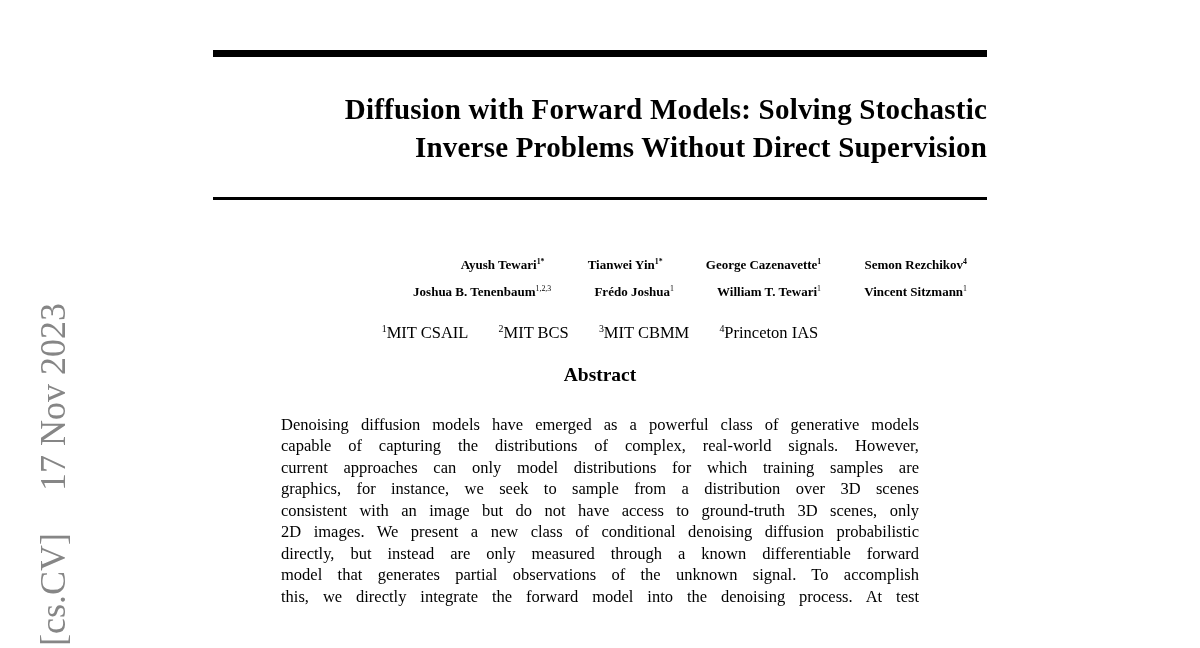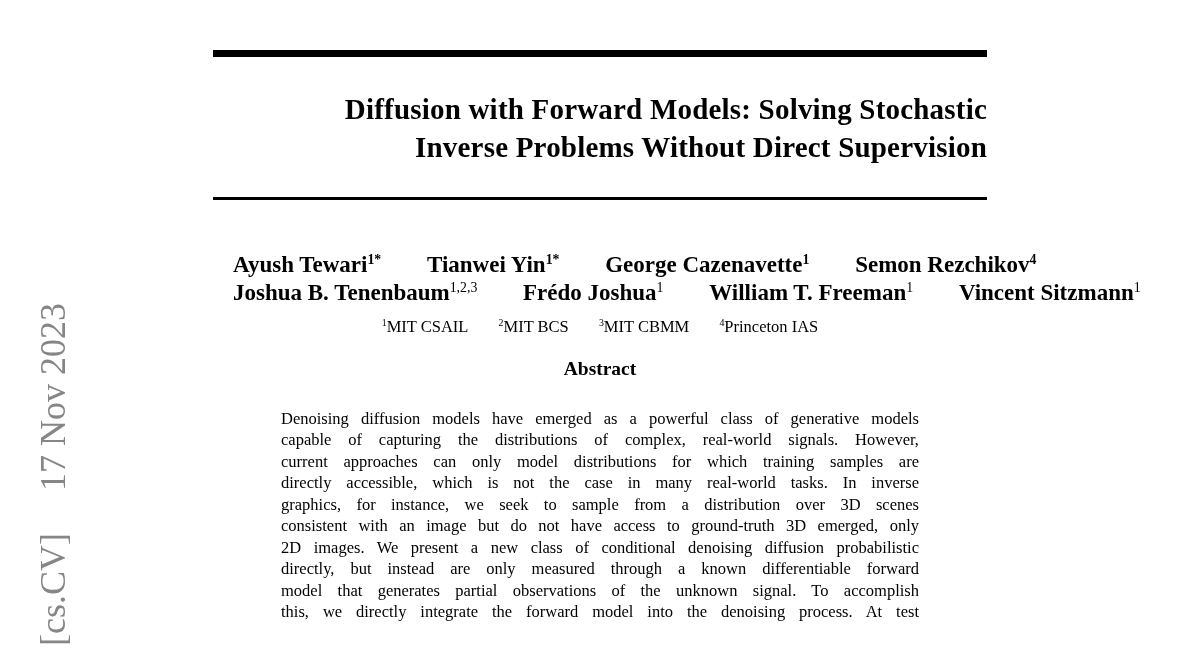--- a/index.html
+++ b/index.html
@@ -10,32 +10,32 @@
   }
   .content { position: absolute; left: 213px; top: 0; width: 774px; }
   .rule-thick { margin-top: 50px; height: 7px; background: #000; }
   .paper-title {
     margin-top: 33px; font-size: 29px; line-height: 38px; font-weight: 700;
     text-align: right; letter-spacing: 0.2px;
   }
   .title-line { display: block; }
   .rule-thin { margin-top: 31px; height: 2.5px; background: #000; }
   .authors {
-    text-align: right; font-weight: 700; font-size: 23px; line-height: 25px;
+    text-align: right; font-weight: 700; font-size: 13px; line-height: 25px;
     white-space: nowrap;
   }
   .authors.row1 { margin-top: 52px; }
   .author { margin: 0 20px; }
   sup {
     font-size: 60%; vertical-align: baseline; position: relative; top: -0.55em;
     letter-spacing: 0;
   }
   .row1 sup { font-weight: 700; }
   .row2 sup { font-weight: 400; }
-  .affiliations { margin-top: 8px; text-align: center; font-size: 16.5px; line-height: 22px; white-space: nowrap; }
+  .affiliations { margin-top: 16px; text-align: center; font-size: 16.5px; line-height: 22px; white-space: nowrap; }
   .affiliation { margin: 0 13px; }
   .affiliation sup { font-weight: 400; }
   .abstract-heading { margin-top: 16px; text-align: center; font-size: 19.5px; font-weight: 700; line-height: 26px; }
   .abstract-body { width: 638px; margin: 26px auto 0; font-size: 16.5px; line-height: 21.5px; }
   .abs-line { text-align: justify; text-align-last: justify; }
   .arxiv-stamp {
     position: absolute; left: 34px; top: 646px; transform-origin: 0 0;
     transform: rotate(-90deg); white-space: nowrap; color: #868686;
     font-size: 36px; line-height: 38px;
   }
@@ -73,21 +73,21 @@
         <span class="author"><span>Semon Rezchikov</span><sup>4</sup></span>
       </div>
 
     <div class="authors row2">
       
     
         <span class="author"><span>Joshua B. Tenenbaum</span><sup>1,2,3</sup></span>
       
         <span class="author"><span>Frédo Joshua</span><sup>1</sup></span>
       
-        <span class="author"><span>William T. Freeman</span><sup>1</sup></span>
+        <span class="author"><span>William T. Tewari</span><sup>1</sup></span>
       
         <span class="author"><span>Vincent Sitzmann</span><sup>1</sup></span>
       </div>
 
     <div class="affiliations">
       
     
         <span class="affiliation"><sup>1</sup><span>MIT CSAIL</span></span>
       
         <span class="affiliation"><sup>2</sup><span>MIT BCS</span></span>
@@ -100,25 +100,24 @@
     <div class="abstract-heading">Abstract</div>
 
     <div class="abstract-body">
 
         <div class="abs-line">Denoising diffusion models have emerged as a powerful class of generative models</div>
 
         <div class="abs-line">capable of capturing the distributions of complex, real-world signals. However,</div>
 
         <div class="abs-line">current approaches can only model distributions for which training samples are</div>
 
-        <div class="abs-line">directly accessible, which is not the case in many real-world tasks. In inverse</div>
 
         <div class="abs-line">graphics, for instance, we seek to sample from a distribution over 3D scenes</div>
 
-        <div class="abs-line">consistent with an image but do not have access to ground-truth 3D emerged, only</div>
+        <div class="abs-line">consistent with an image but do not have access to ground-truth 3D scenes, only</div>
 
         <div class="abs-line">2D images. We present a new class of conditional denoising diffusion probabilistic</div>
 
 
         <div class="abs-line">directly, but instead are only measured through a known differentiable forward</div>
 
         <div class="abs-line">model that generates partial observations of the unknown signal. To accomplish</div>
 
         <div class="abs-line">this, we directly integrate the forward model into the denoising process. At test</div>
       </div>

